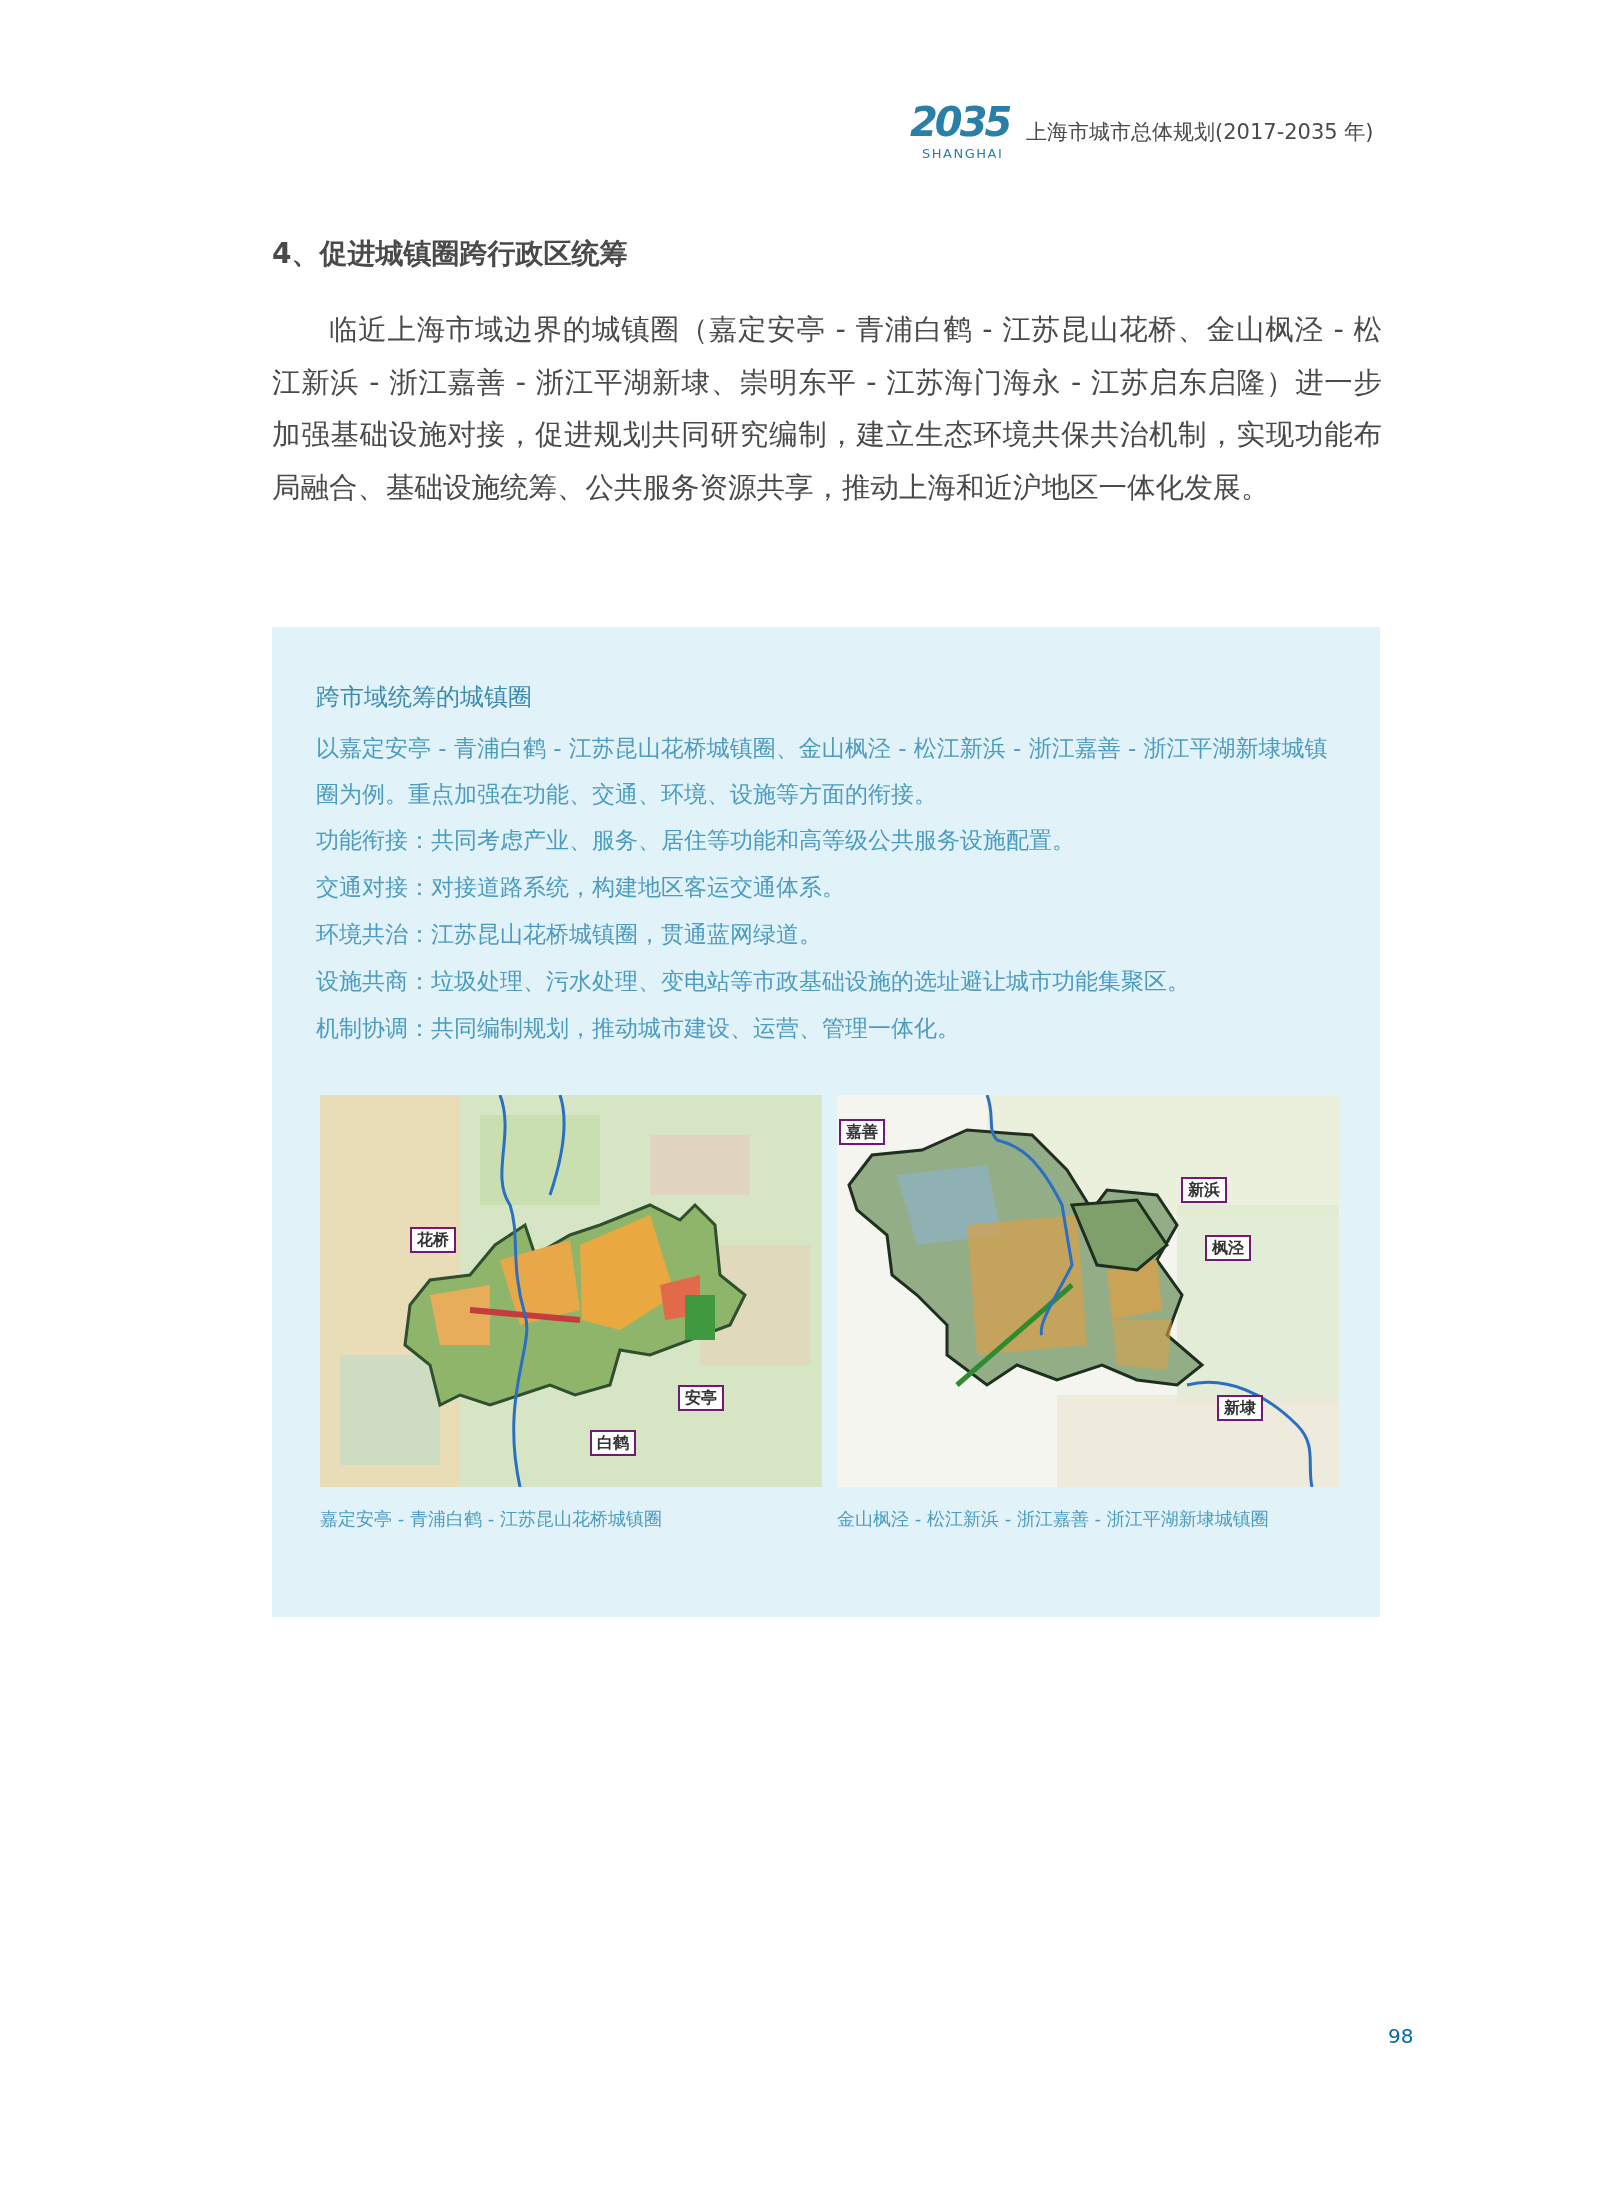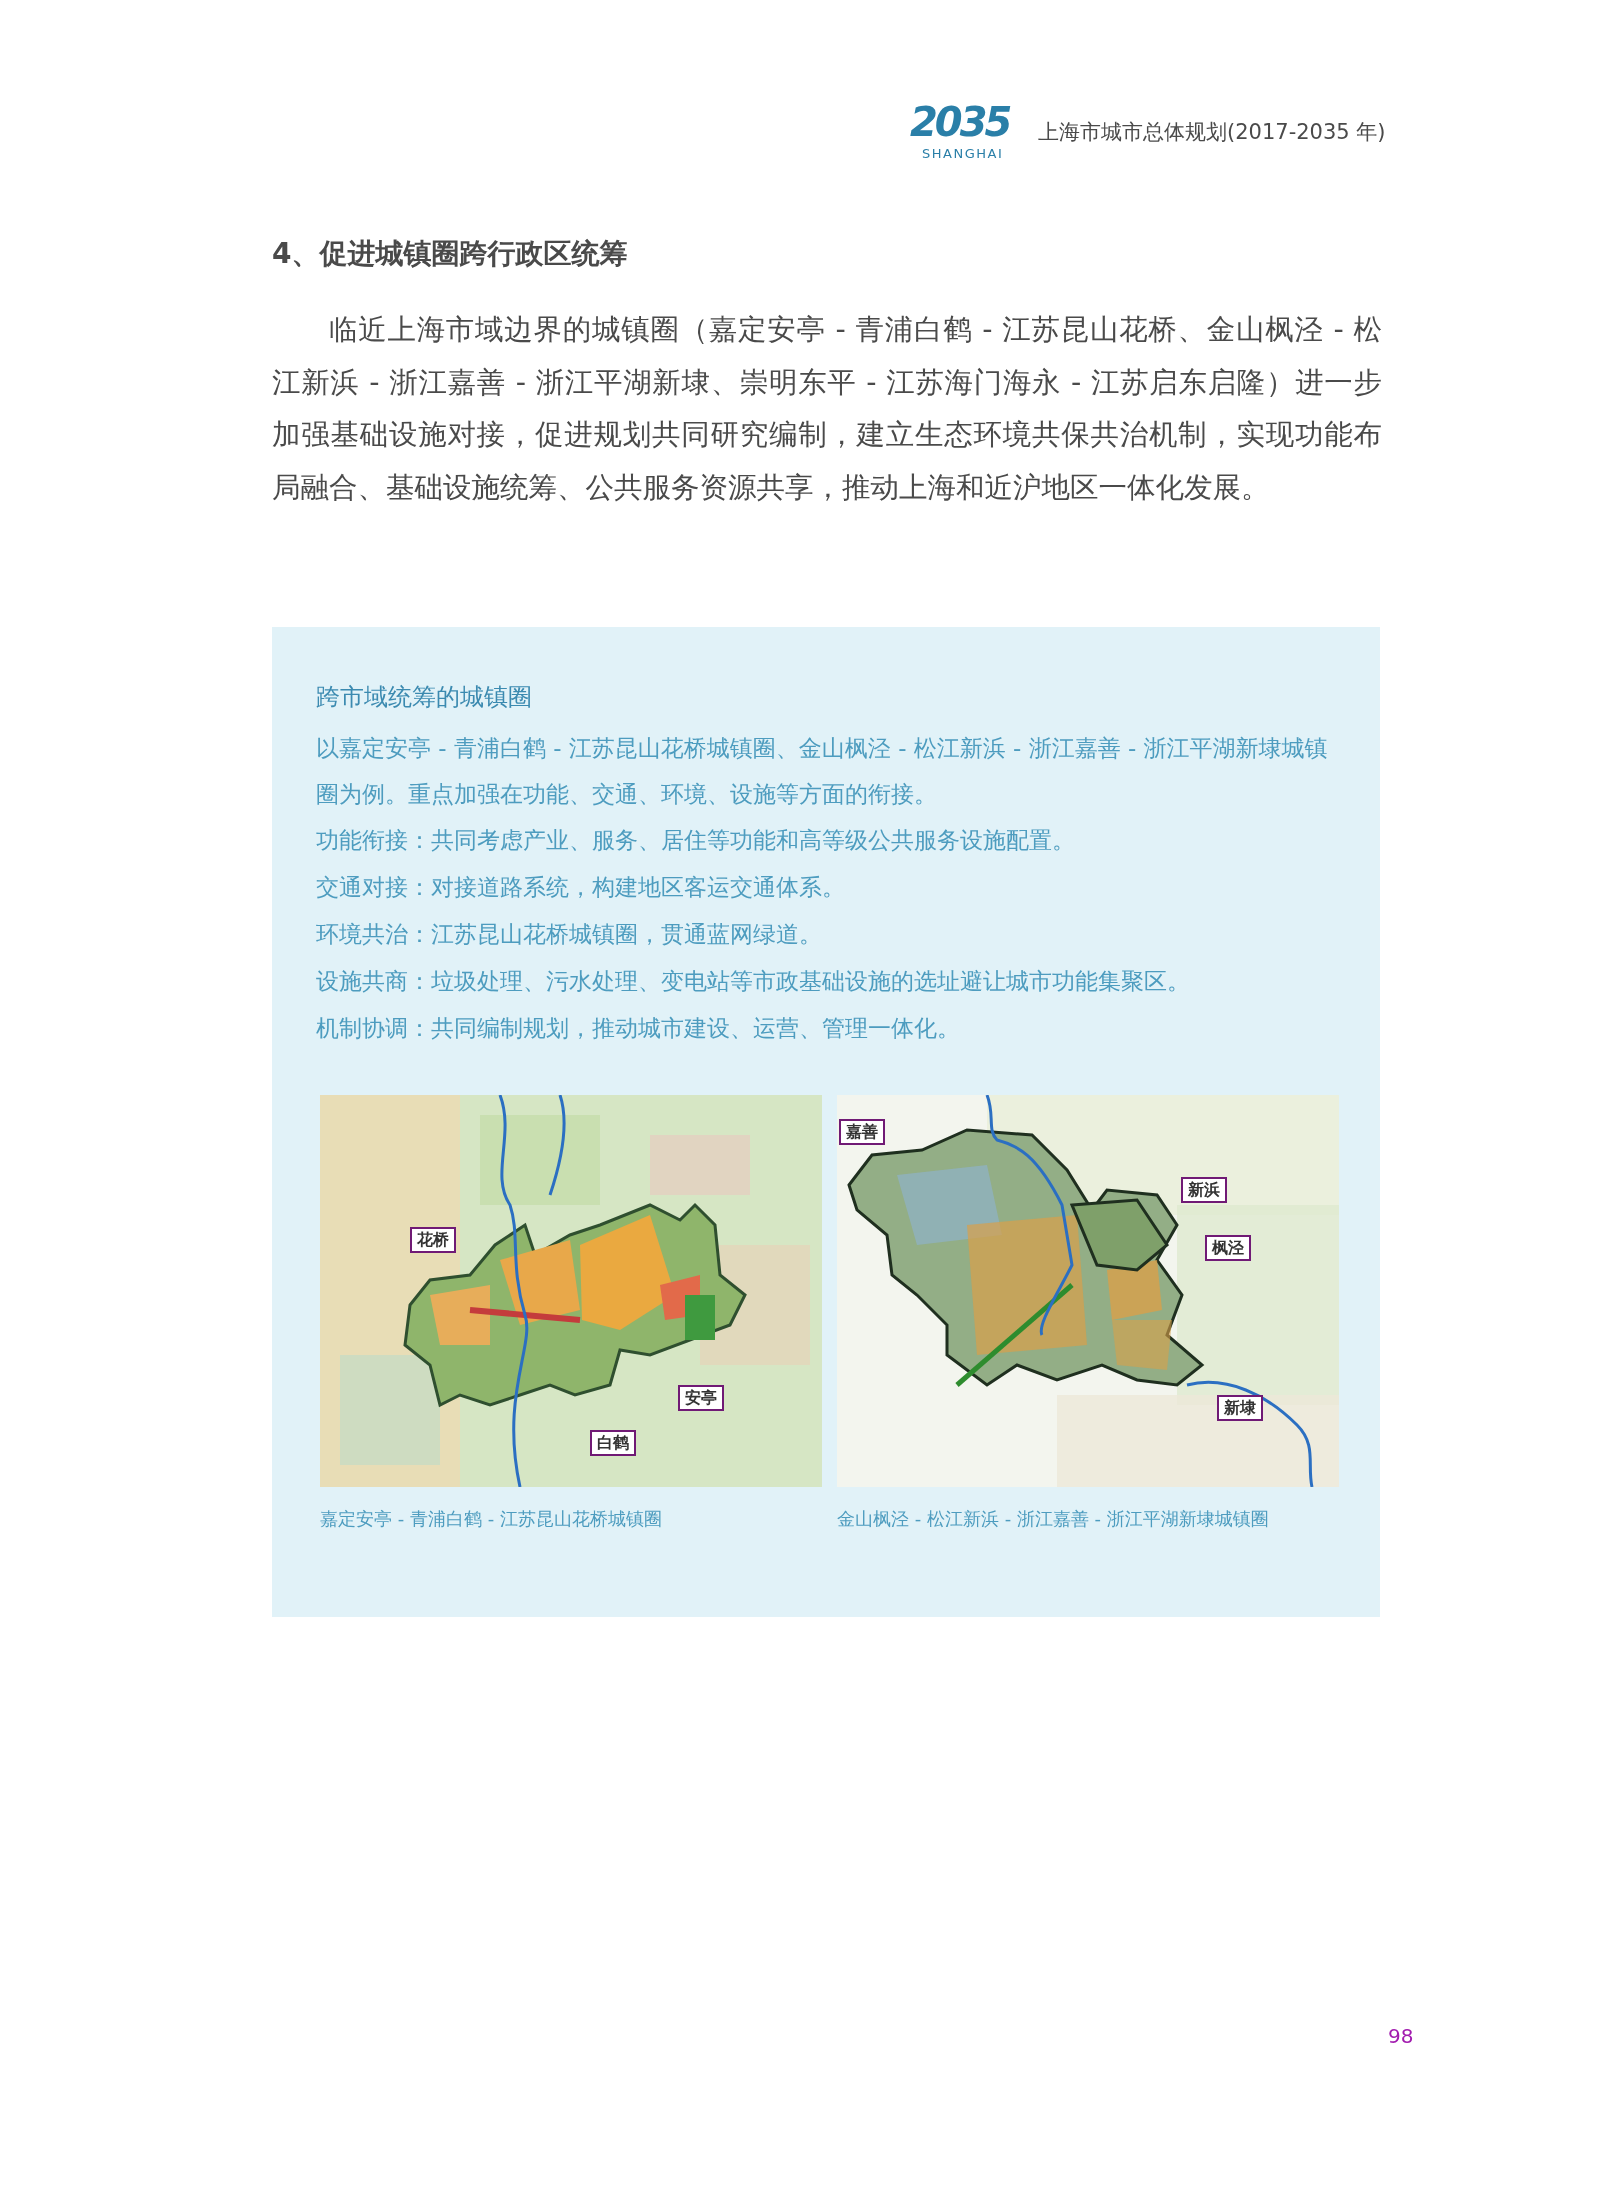--- a/index.html
+++ b/index.html
@@ -3,21 +3,21 @@
 <meta charset="utf-8">
 <style>
   html, body { margin:0; padding:0; background:#ffffff; }
   body { width:1614px; height:2205px; position:relative; overflow:hidden;
          font-family:"DejaVu Sans", "Liberation Sans", sans-serif; color:#4a4a4a; }
   .header { position:absolute; left:898px; top:104px; width:500px; height:62px; }
   .logo { position:absolute; left:12px; top:0; width:112px; height:62px; }
   .logo-num { position:absolute; left:0; top:-6px; font-size:40px; font-weight:bold; color:#2a7fa8;
               letter-spacing:-3px; font-style:italic; line-height:48px; }
   .logo-city { position:absolute; left:12px; top:42px; font-size:13px; color:#2a7fa8; letter-spacing:1.5px; line-height:16px; }
-  .header-title { position:absolute; left:140px; top:14px; font-size:21px; color:#4a4a4a; white-space:nowrap; line-height:28px; }
+  .header-title { position:absolute; left:128px; top:14px; font-size:21px; color:#4a4a4a; white-space:nowrap; line-height:28px; }
 
   .section-title { position:absolute; left:272px; top:236px; font-size:28px; font-weight:bold; color:#4a4a4a; line-height:36px; white-space:nowrap; }
 
   .body-para { position:absolute; left:272px; top:304px; width:1110px; font-size:28.5px; line-height:52.5px; color:#4a4a4a; text-align:justify; }
   .body-para p { margin:0; text-indent:2em; }
 
   .panel { position:absolute; left:272px; top:627px; width:1108px; height:990px; background:#e1f2f8; }
   .panel-title { position:absolute; left:44px; top:55px; font-size:24px; font-weight:normal; color:#3b8ab0; line-height:30px; white-space:nowrap; }
   .panel-intro { position:absolute; left:44px; top:98px; width:1020px; font-size:23px; line-height:46px; color:#4d9cbf; }
   .panel-list { position:absolute; left:44px; top:190px; margin:0; padding:0; list-style:none; }
@@ -27,21 +27,21 @@
   .map-left { left:48px; background:#cfe3b8; }
   .map-right { left:565px; background:#eef3e6; }
   .map svg { display:block; }
   .map-label { position:absolute; background:#ffffff; border:2px solid #701a75; font-size:16px; font-weight:bold;
                color:#333; padding:1px 5px; line-height:20px; white-space:nowrap; }
 
   .caption { position:absolute; top:880px; font-size:18px; color:#4d9cbf; line-height:24px; white-space:nowrap; }
   .caption-left { left:48px; }
   .caption-right { left:565px; }
 
-  .page-number { position:absolute; left:1388px; top:2024px; font-size:20px; color:#a21caf; line-height:24px;text-align:center; }
+  .page-number { position:absolute; left:1388px; top:2024px; font-size:20px; color:#0369a1; line-height:24px;text-align:center; }
 </style>
 </head>
 <body>
 
 <div class="header">
   <div class="logo">
     <span class="logo-num">2035</span>
     <span class="logo-city">SHANGHAI</span>
   </div>
   <div class="header-title">上海市城市总体规划(2017-2035 年)</div>

